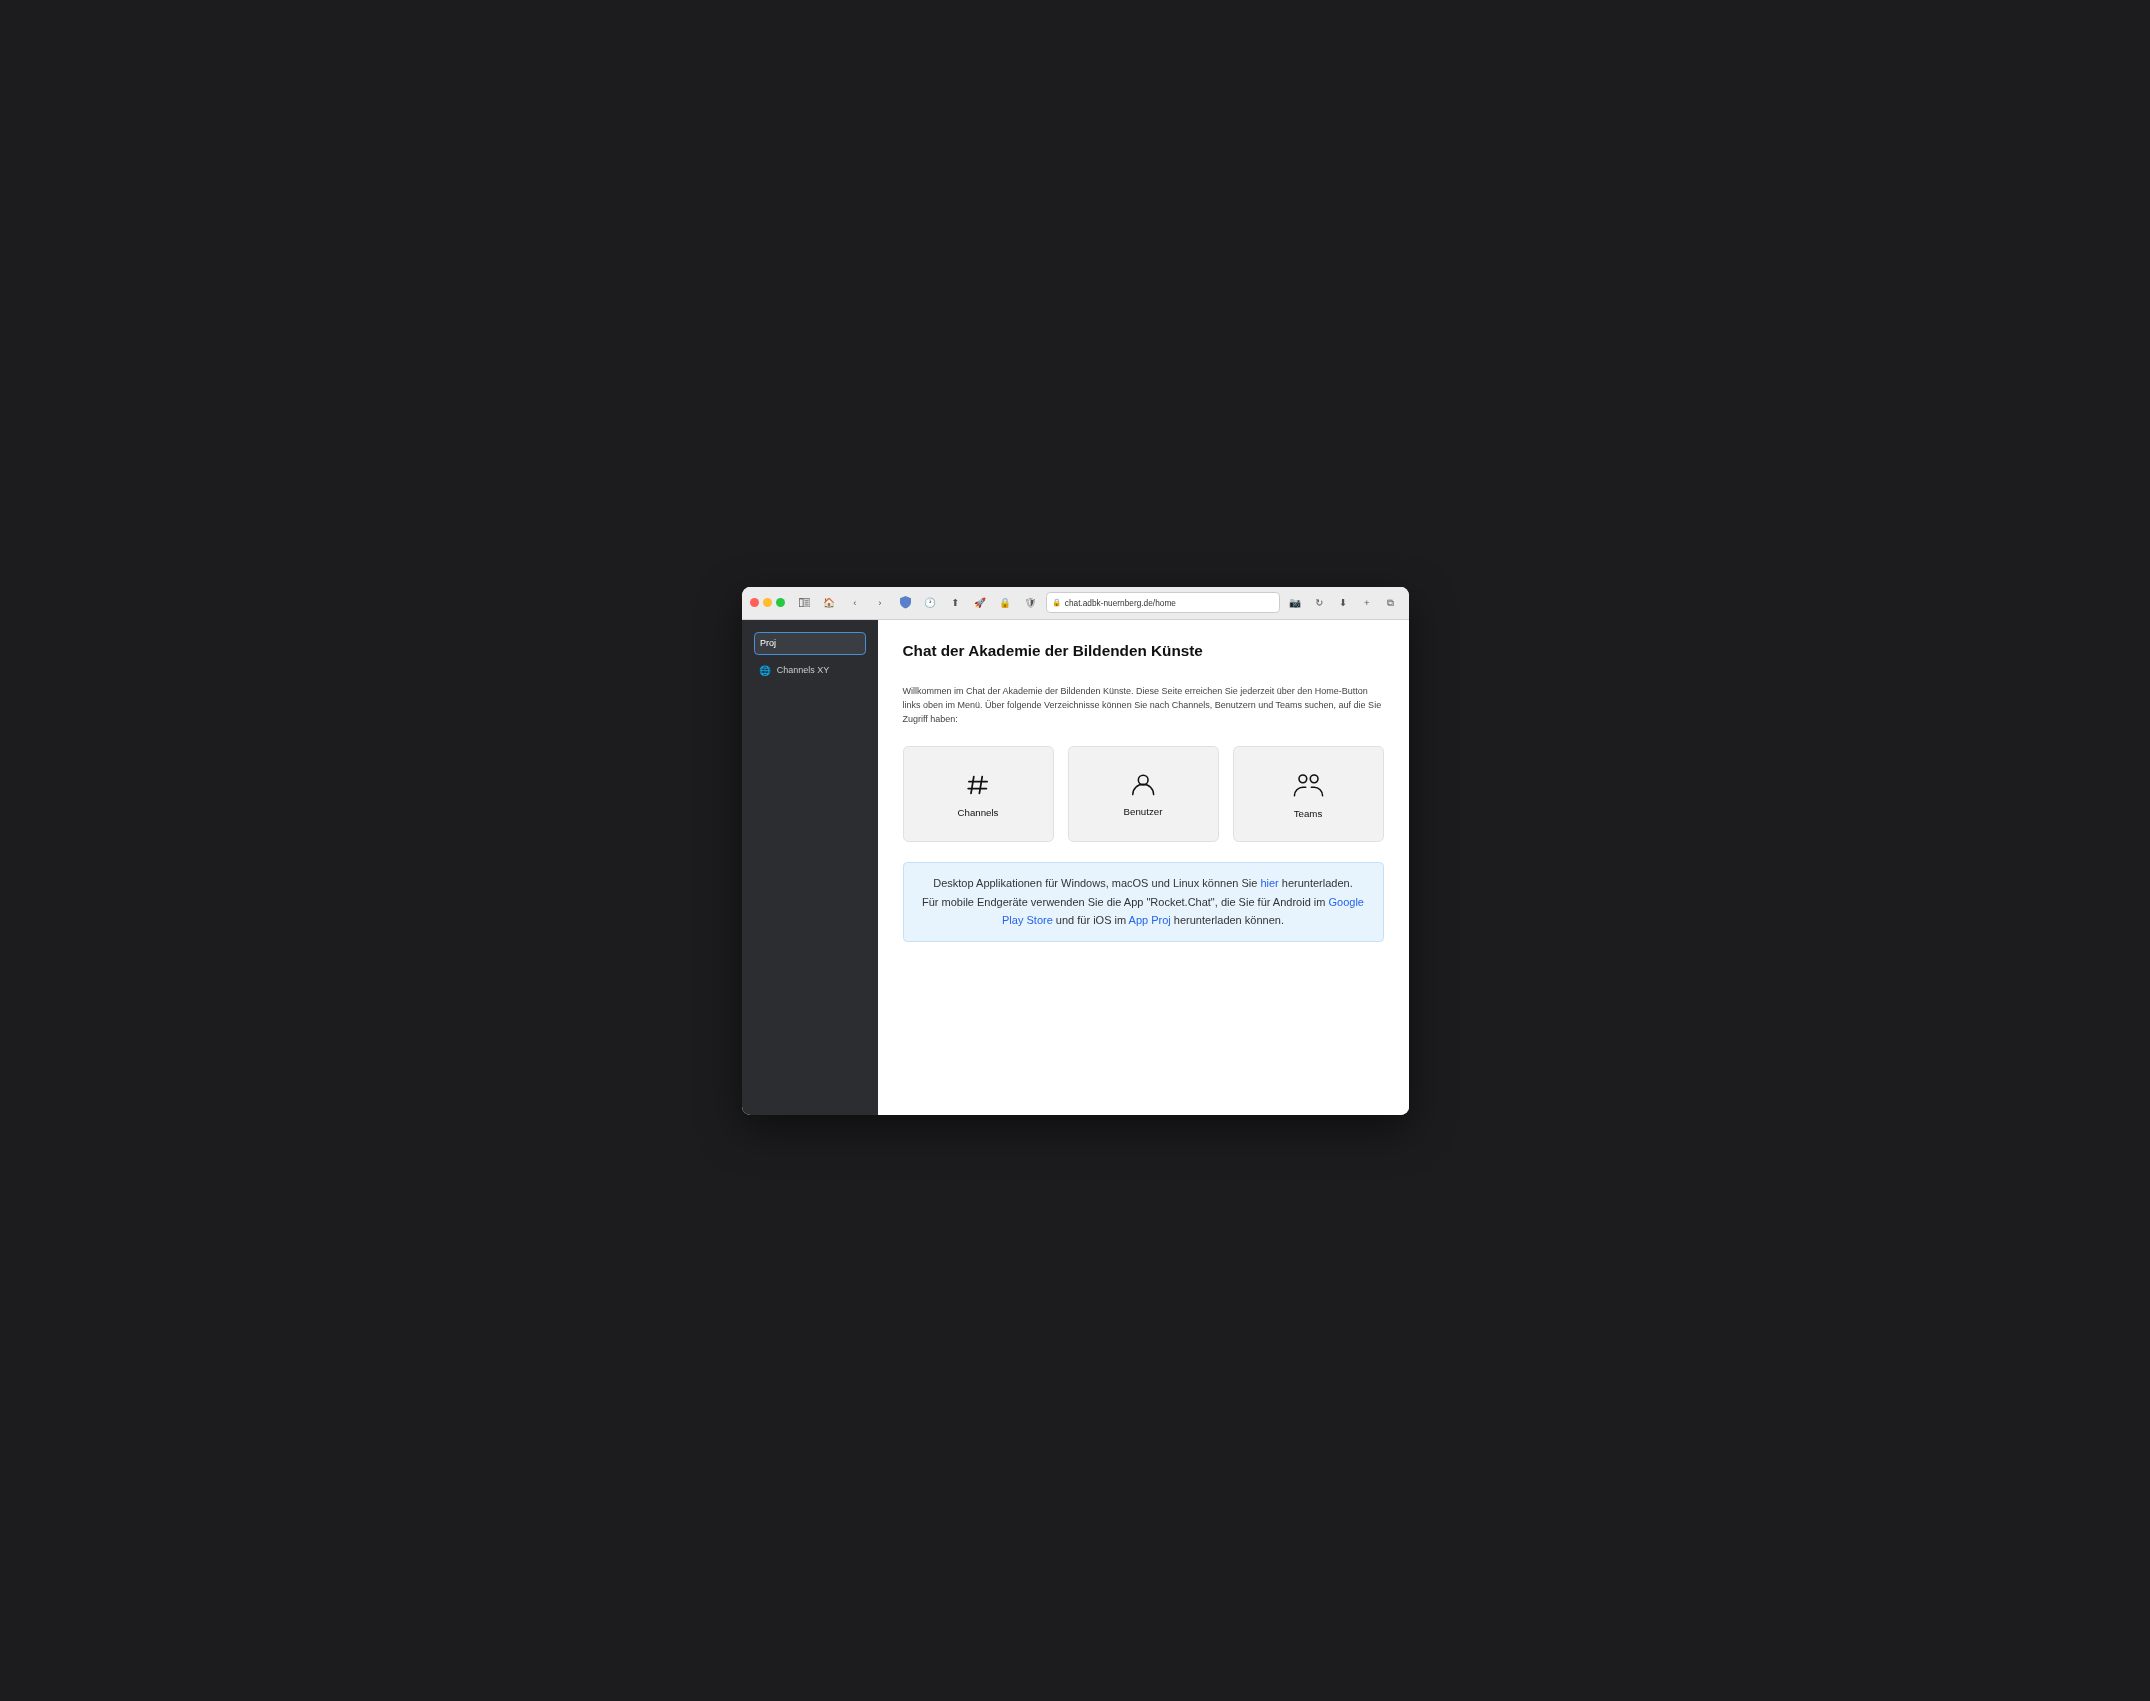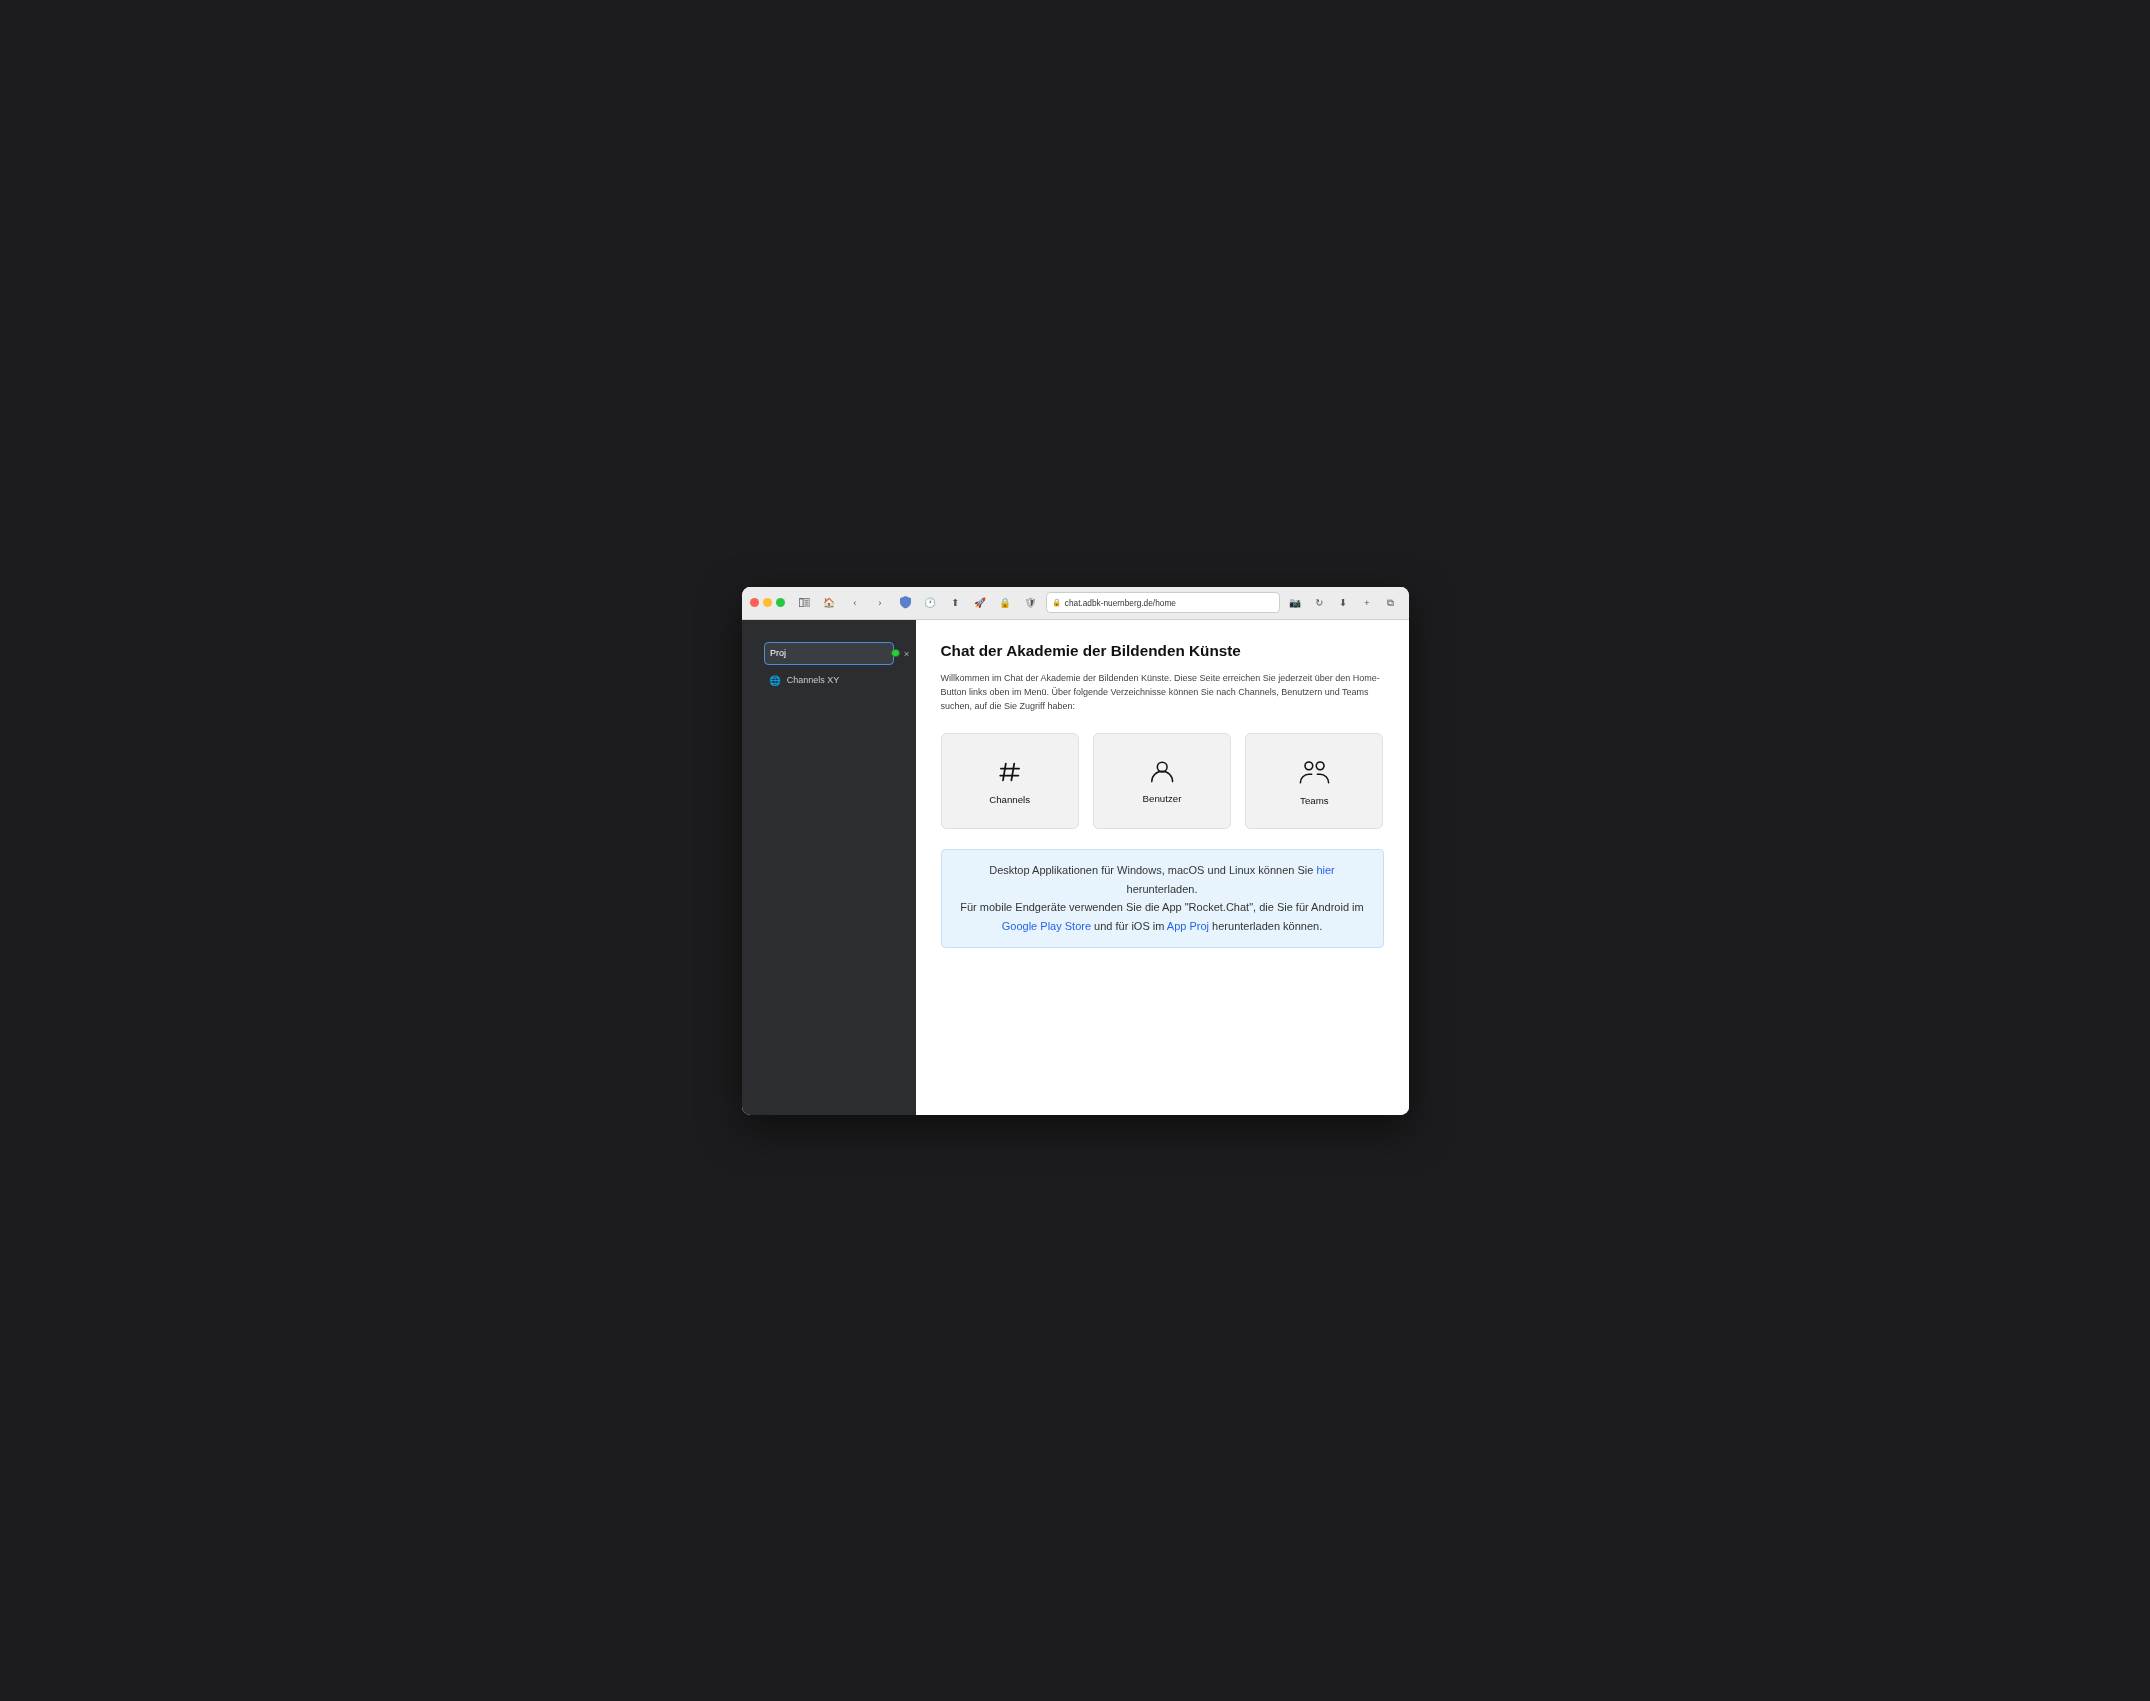--- a/index.html
+++ b/index.html
@@ -85,26 +85,26 @@
 
     
     .app-body {
       display: flex;
       flex: 1;
       overflow: hidden;
     }
 
     
     .sidebar {
-      width: 174px;
+      width: 136px;
       background: #2b2d31;
       display: flex;
       flex-direction: column;
       flex-shrink: 0;
-      padding: 22px;
+      padding: 12px;
     }
 
     .search-bar {
       display: flex;
       align-items: center;
       background: #3a3d42;
       border: 1.4px solid #4a90d9;
       border-radius: 4.2px;
       padding: 0 5.6px;
       height: 23.6px;
@@ -146,21 +146,21 @@
       flex: 1;
       background: #ffffff;
       overflow-y: auto;
       padding: 22px 25px;
     }
 
     .page-title {
       font-size: 15.3px;
       font-weight: 600;
       color: #111;
-      margin-bottom: 11px;
+      margin-bottom: 24px;
     }
 
     .welcome-text {
       font-size: 9px;
       color: #444;
       line-height: 1.6;
       margin-bottom: 19.5px;
       max-width: 487px;
     }
 

